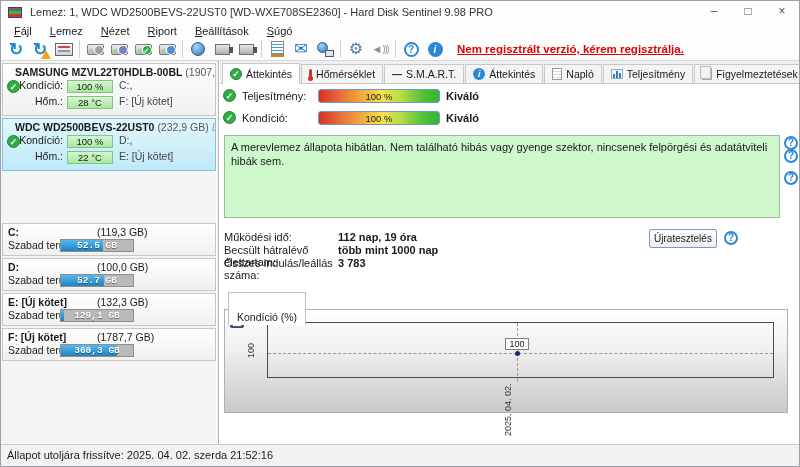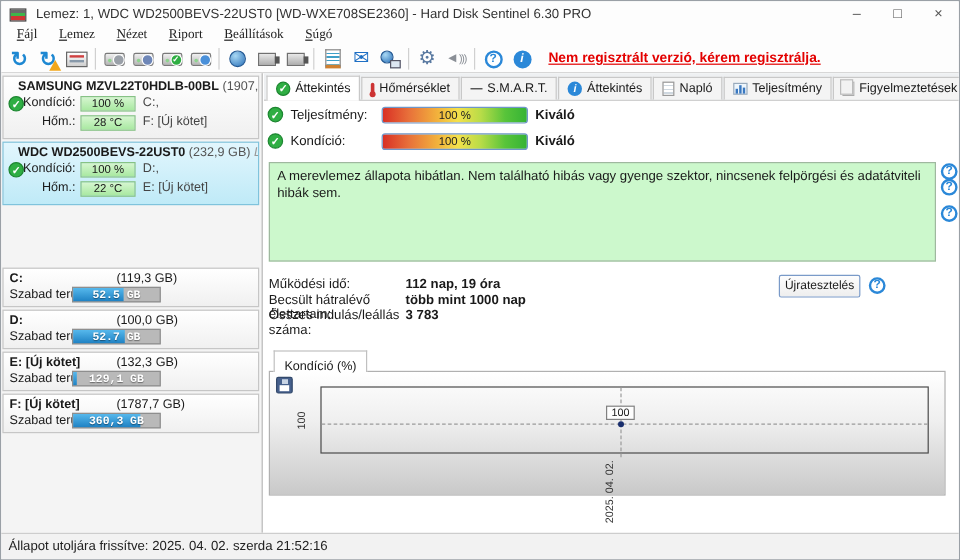--- a/index.html
+++ b/index.html
@@ -10,21 +10,21 @@
   
   .titlebar { position:absolute; left:0; top:0; right:0; height:22px; background:#fdfdfd;
               display:flex; align-items:center; }
   .appicon { width:14px; height:11px; margin:0 8px 0 7px; border:1px solid #444;
              background:linear-gradient(#6a6a6a 0 30%, #3db54a 30% 62%, #cf3434 62% 100%); }
   .wtitle { flex:1; color:#333; font-size:11px; white-space:nowrap; overflow:hidden; }
   .wctrl { width:34px; text-align:center; color:#555; font-size:12px; height:22px; line-height:20px; }
 
   
   .menubar { position:absolute; left:0; top:22px; right:0; height:15px; background:#fdfdfd;
-             display:flex; align-items:flex-start; padding-left:4px;font-family:Liberation Serif, serif; }
+             display:flex; align-items:center; padding-left:4px; }
   .menu-item { display:inline-block; padding:0 9px; color:#222; }
   .menu-item::first-letter { text-decoration:underline; }
 
   
   .toolbar { position:absolute; left:0; top:37px; right:0; height:23px; background:#fdfdfd;
              border-bottom:1px solid #d7d7d7; display:flex; align-items:center; padding-left:3px; }
   .tbtn { width:24px; height:22px; display:flex; align-items:center; justify-content:center; position:relative; }
   .tsep { width:1px; height:18px; background:#d0d0d0; margin:0 3px; }
   .g-refresh { color:#1e88d2; font-size:17px; font-weight:bold; line-height:17px; }
   .warnbadge { position:absolute; right:1px; bottom:1px; width:0; height:0;
@@ -122,21 +122,21 @@
                border:1px solid #9fb89f; padding:4px 6px; line-height:14px; }
   .statusbox .b2 { font-weight:bold; margin-top:13px; }
   .statrow { position:absolute; left:4px; height:13px; }
   .statlabel { position:absolute; left:0; width:112px; }
   .statvalue { position:absolute; left:114px; font-weight:bold; white-space:nowrap; }
   .retest { position:absolute; left:429px; top:168px; width:68px; height:19px; background:linear-gradient(#fdfdfd,#eee);
             border:1px solid #7a9ac8; border-radius:2px; font-size:10px; text-align:center; line-height:17px; }
   .comment { position:absolute; left:4px; top:209px; width:556px; height:17px; border:1px solid #c4c4c4;
              font-family:"Liberation Sans",sans-serif; font-size:10.5px; padding:0 4px; color:#333; }
   .comment::placeholder { color:#979797; opacity:1; }
-  .charttab { position:absolute; left:8px; top:231px; height:18px; padding:4px 8px; background:#fff;
+  .charttab { position:absolute; left:8px; top:231px; height:18px; padding:16px 8px; background:#fff;
               border:1px solid #c0c0c0; border-bottom:none; font-size:10.5px; line-height:17px; z-index:2; }
   .chartpanel { position:absolute; left:4px; top:248px; width:564px; height:104px; border:1px solid #b0b0b0;
                 background:linear-gradient(#ffffff 0%, #efefef 40%, #c9c9c9 100%); }
   .ic-floppy { position:absolute; left:5px; top:4px; width:14px; height:14px; background:#46608c; border-radius:2px;
                border:1px solid #33496b; }
   .ic-floppy::before { content:''; position:absolute; left:2px; right:2px; bottom:1px; height:5px; background:#fff; }
   .ic-floppy::after { content:''; position:absolute; left:4px; top:1px; width:5px; height:4px; background:#c8d4e4; }
   .plot { position:absolute; left:42px; top:12px; width:507px; height:56px; border:1px solid #4a4a4a; }
   .hline { position:absolute; left:0; right:0; top:30px; border-top:1px dashed #9a9a9a; }
   .vline { position:absolute; top:0; bottom:-4px; left:249px; border-left:1px dashed #9a9a9a; }
@@ -150,21 +150,21 @@
 
   
   .statusbar { position:absolute; left:0; right:0; bottom:0; height:22px; background:#f2f2f2;
                border-top:1px solid #cdcdcd; line-height:21px; padding-left:6px; color:#222; }
 </style>
 </head>
 <body>
 
 <div class="titlebar">
   <span class="appicon"></span>
-  <span class="wtitle">Lemez: 1, WDC WD2500BEVS-22UST0 [WD-WXE708SE2360]  -  Hard Disk Sentinel 6.30 PRO</span>
+  <span class="wtitle">Lemez: 1, WDC WD2500BEVS-22UST0 [WD-WXE708SE2360]  -  Hard Disk Sentinel 9.98 PRO</span>
   <span class="wctrl">–</span>
   <span class="wctrl">□</span>
   <span class="wctrl">×</span>
 </div>
 
 <div class="menubar">
   <span class="menu-item">Fájl</span>
   <span class="menu-item">Lemez</span>
   <span class="menu-item">Nézet</span>
   <span class="menu-item">Riport</span>

